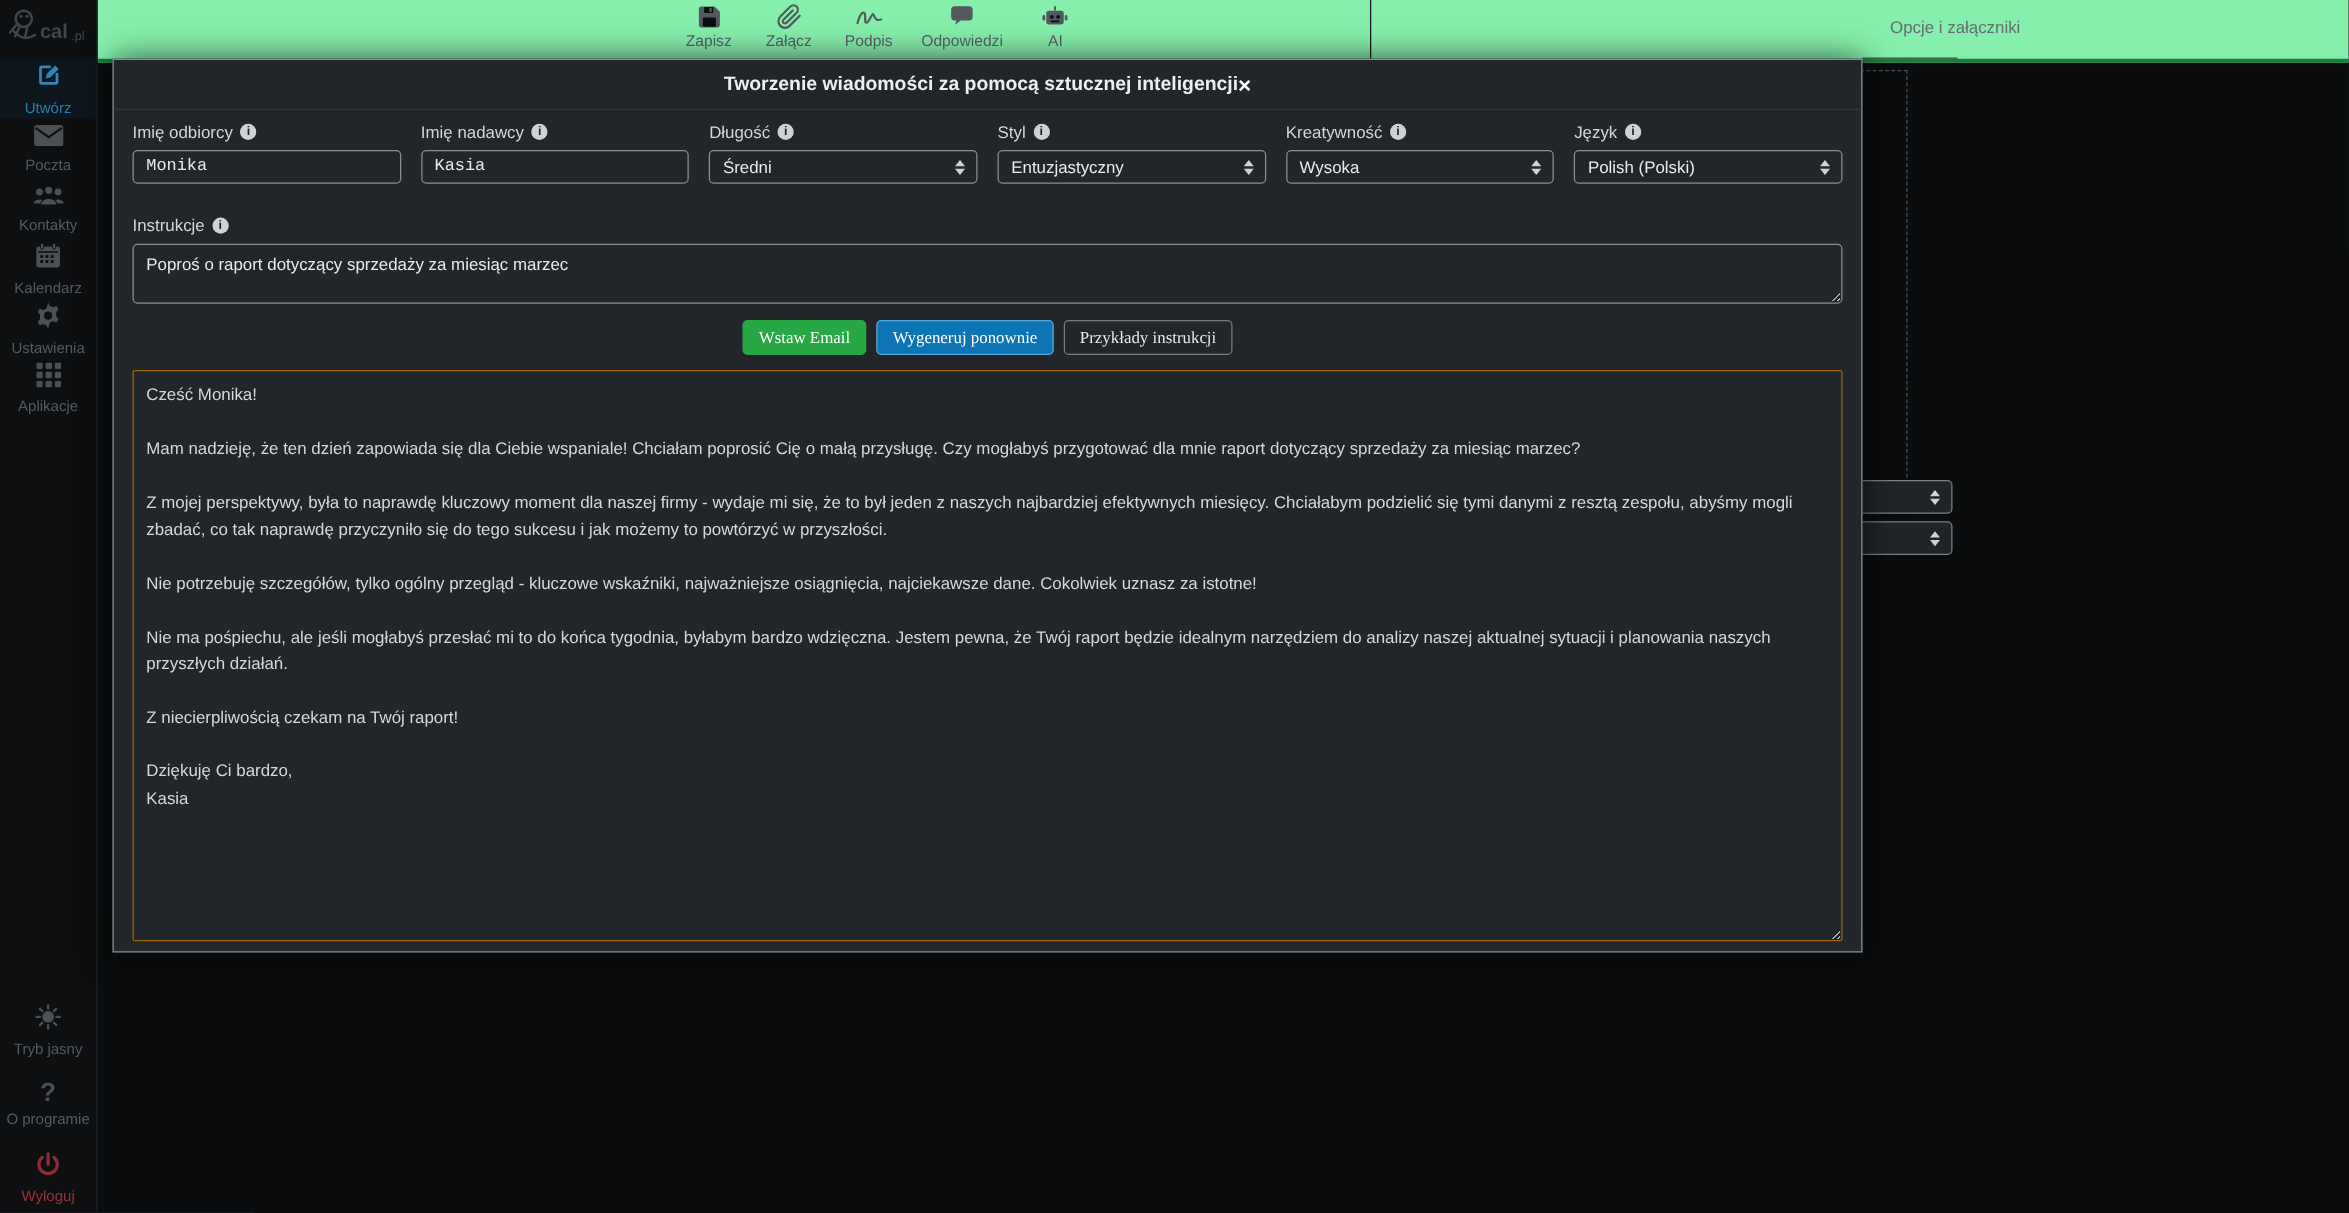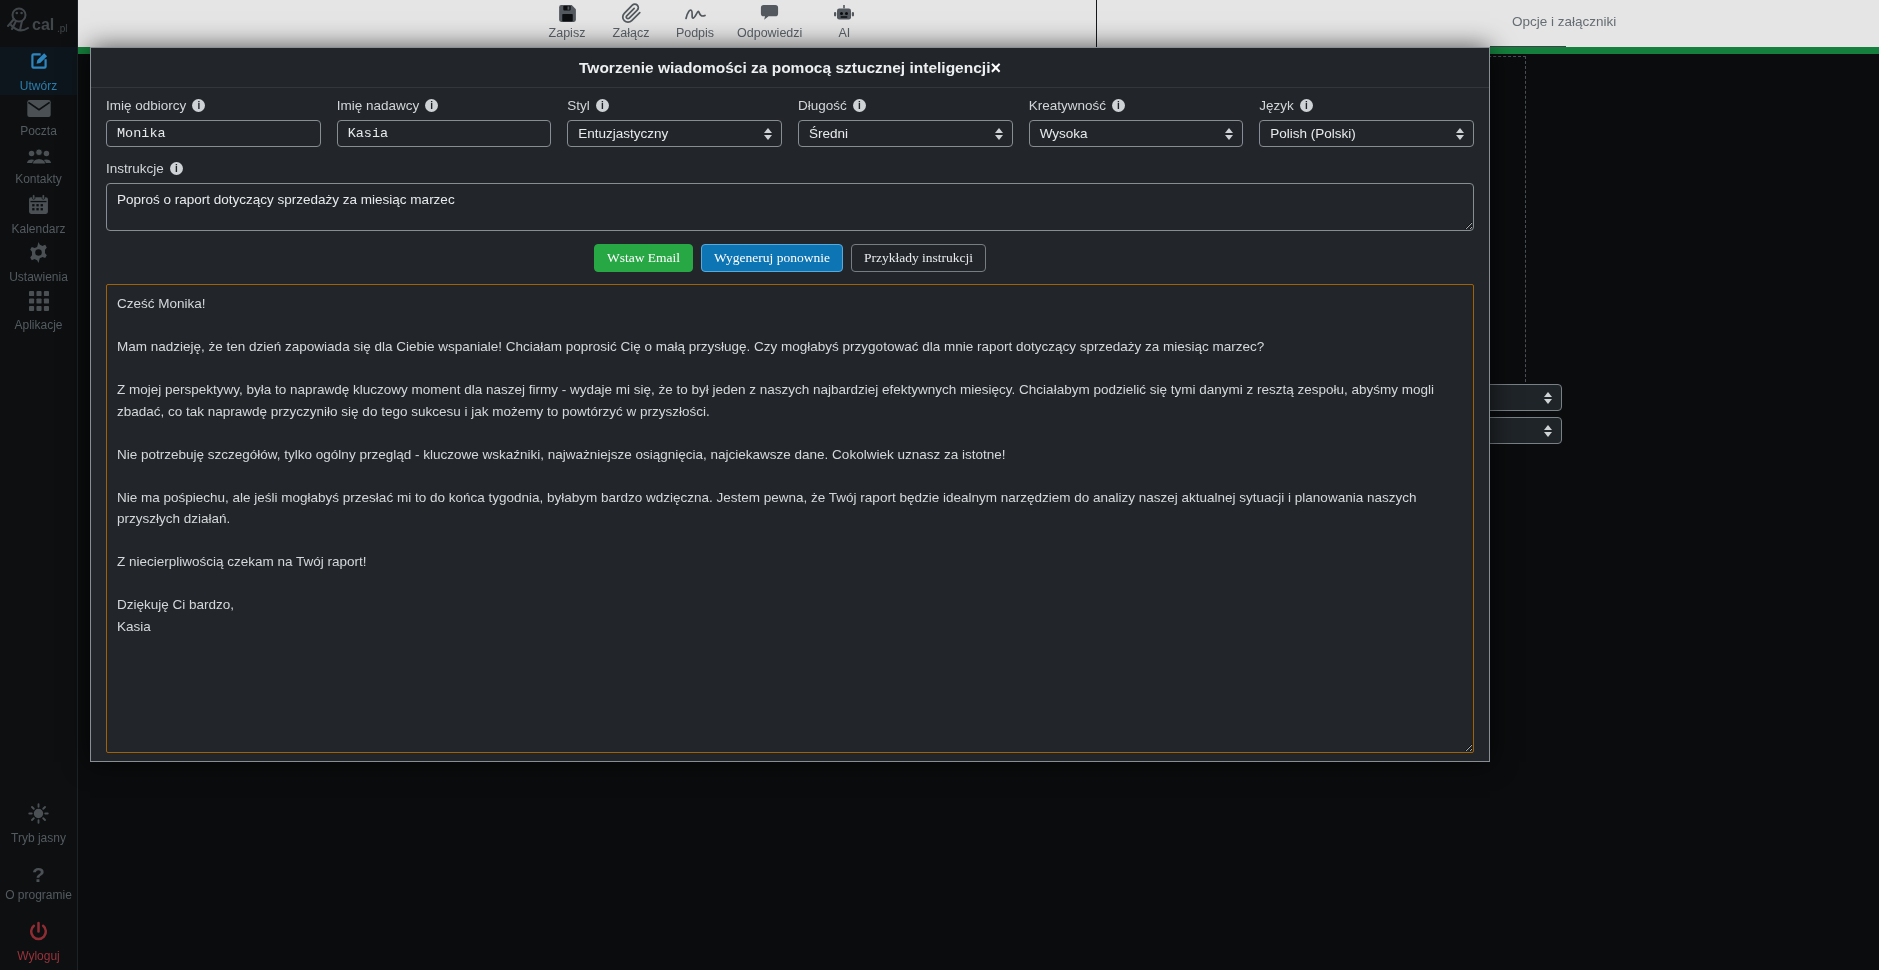--- a/index.html
+++ b/index.html
@@ -2,21 +2,21 @@
 <html><head>
 <meta charset="utf-8">
 <style>
   html,body{margin:0;padding:0}
   body{
     width:1879px;height:970px;overflow:hidden;position:relative;
     background:#0a0c0d;color:#d7dadc;
     font-family:"Liberation Sans",sans-serif;
   }
   
-  .topbar{position:absolute;left:78px;top:0;right:0;height:47px;background:#e5e5e5;border-bottom:7px solid #15803d}
+  .topbar{position:absolute;left:78px;top:0;right:0;height:47px;background:#86efac;border-bottom:3px solid #15803d}
   .topbar-divider{position:absolute;left:1018px;top:0;width:1px;height:47px;background:#16191c}
   .toolbar{position:absolute;left:467px;top:3px;display:flex;gap:20px}
   .tb-item{display:flex;flex-direction:column;align-items:center;justify-content:center;gap:2px;min-width:44px;cursor:pointer}
   .tb-item svg{display:block}
   .tb-label{font-size:12.5px;color:#5a6167}
   .right-title{position:absolute;left:1434px;top:14px;font-size:13.5px;font-weight:normal;color:#656d73}
 
   
   .bg-topline{position:absolute;left:1490px;top:46px;width:76px;height:1px;background:#3c4247}
   .dashed-box{position:absolute;left:1200px;top:56px;width:324px;height:334px;border:1px dashed #4a5056}
@@ -43,21 +43,21 @@
   .modal-body{flex:1;display:flex;flex-direction:column;padding:6px 15px 8px;min-height:0}
   .fields-grid{display:grid;grid-template-columns:repeat(6,1fr);gap:16px;margin-top:0}
   .field-label{font-size:13.5px;color:#d3d6d8;margin:4px 0 7px;display:flex;align-items:center;gap:6px;font-weight:400}
   .info-icon{width:13px;height:13px;border-radius:50%;background:#ced2d5;color:#1d2125;font-size:10px;font-weight:bold;display:inline-flex;align-items:center;justify-content:center;flex:0 0 13px}
   .info-icon::before{content:"i"}
   .text-input{height:27px;width:100%;box-sizing:border-box;background:#22262b;border:1px solid #868d93;border-radius:4px;color:#e8eaec;font-size:13.5px;padding:0 10px;font-family:Liberation Mono, monospace;outline:none}
   .select-box{height:27px;box-sizing:border-box;display:flex;align-items:center;justify-content:space-between;background:#22262b;border:1px solid #868d93;border-radius:4px;padding:0 9px 0 10px;font-size:13.5px;color:#e8eaec;cursor:pointer}
   .updown{display:flex;flex-direction:column;gap:2px;align-items:center}
   .tri-up{width:0;height:0;border-left:4px solid transparent;border-right:4px solid transparent;border-bottom:5px solid #cfd3d6}
   .tri-down{width:0;height:0;border-left:4px solid transparent;border-right:4px solid transparent;border-top:5px solid #cfd3d6}
-  .instr-label{margin-top:14px}
+  .instr-label{margin-top:26px}
   textarea{font-family:inherit}
   .instructions{height:48px;flex:0 0 auto;box-sizing:border-box;width:100%;background:#22262b;border:1px solid #868d93;border-radius:4px;color:#e8eaec;font-size:13.5px;line-height:1.5;padding:6px 10px;resize:vertical;outline:none}
   .buttons-row{display:flex;justify-content:center;gap:8px;margin-top:13px}
   .btn{height:28px;padding:0 12px;border-radius:4px;font-size:13.5px;display:inline-flex;align-items:center;cursor:pointer;font-family:Liberation Serif, serif}
   .btn-green{background:#28a745;border:1px solid #28a745;color:#fff}
   .btn-blue{background:#0e75b4;border:1px solid #58aadb;color:#fff}
   .btn-outline{background:transparent;border:1px solid #767d83;color:#e8eaec}
   .output{flex:1;margin-top:12px;box-sizing:border-box;width:100%;background:#22262b;border:1px solid #a16207;border-radius:2px;color:#d5d8da;font-size:13.5px;line-height:21.5px;padding:8px 10px;resize:vertical;outline:none;min-height:0}
 </style>
 </head>
@@ -277,46 +277,46 @@
       </div>
       <div>
         <div class="field-label">
             <span>Imię nadawcy</span>
             <span class="info-icon"></span>
           </div>
         <input class="text-input" type="text" value="Kasia" style="">
       </div>
       <div>
         <div class="field-label">
+            <span>Długość</span>
+            <span class="info-icon"></span>
+          </div>
+        <div class="select-box">
+          <span>Średni</span>
+          <span class="updown">
+              <span class="tri-up"></span>
+              <span class="tri-down"></span>
+            </span>
+        </div>
+      </div>
+      <div>
+        <div class="field-label">
             <span>Styl</span>
             <span class="info-icon"></span>
           </div>
         <div class="select-box">
           <span>Entuzjastyczny</span>
           <span class="updown">
               <span class="tri-up"></span>
               <span class="tri-down"></span>
             </span>
         </div>
       </div>
       <div>
         <div class="field-label">
-            <span>Długość</span>
-            <span class="info-icon"></span>
-          </div>
-        <div class="select-box">
-          <span>Średni</span>
-          <span class="updown">
-              <span class="tri-up"></span>
-              <span class="tri-down"></span>
-            </span>
-        </div>
-      </div>
-      <div>
-        <div class="field-label">
             <span>Kreatywność</span>
             <span class="info-icon"></span>
           </div>
         <div class="select-box">
           <span>Wysoka</span>
           <span class="updown">
               <span class="tri-up"></span>
               <span class="tri-down"></span>
             </span>
         </div>

